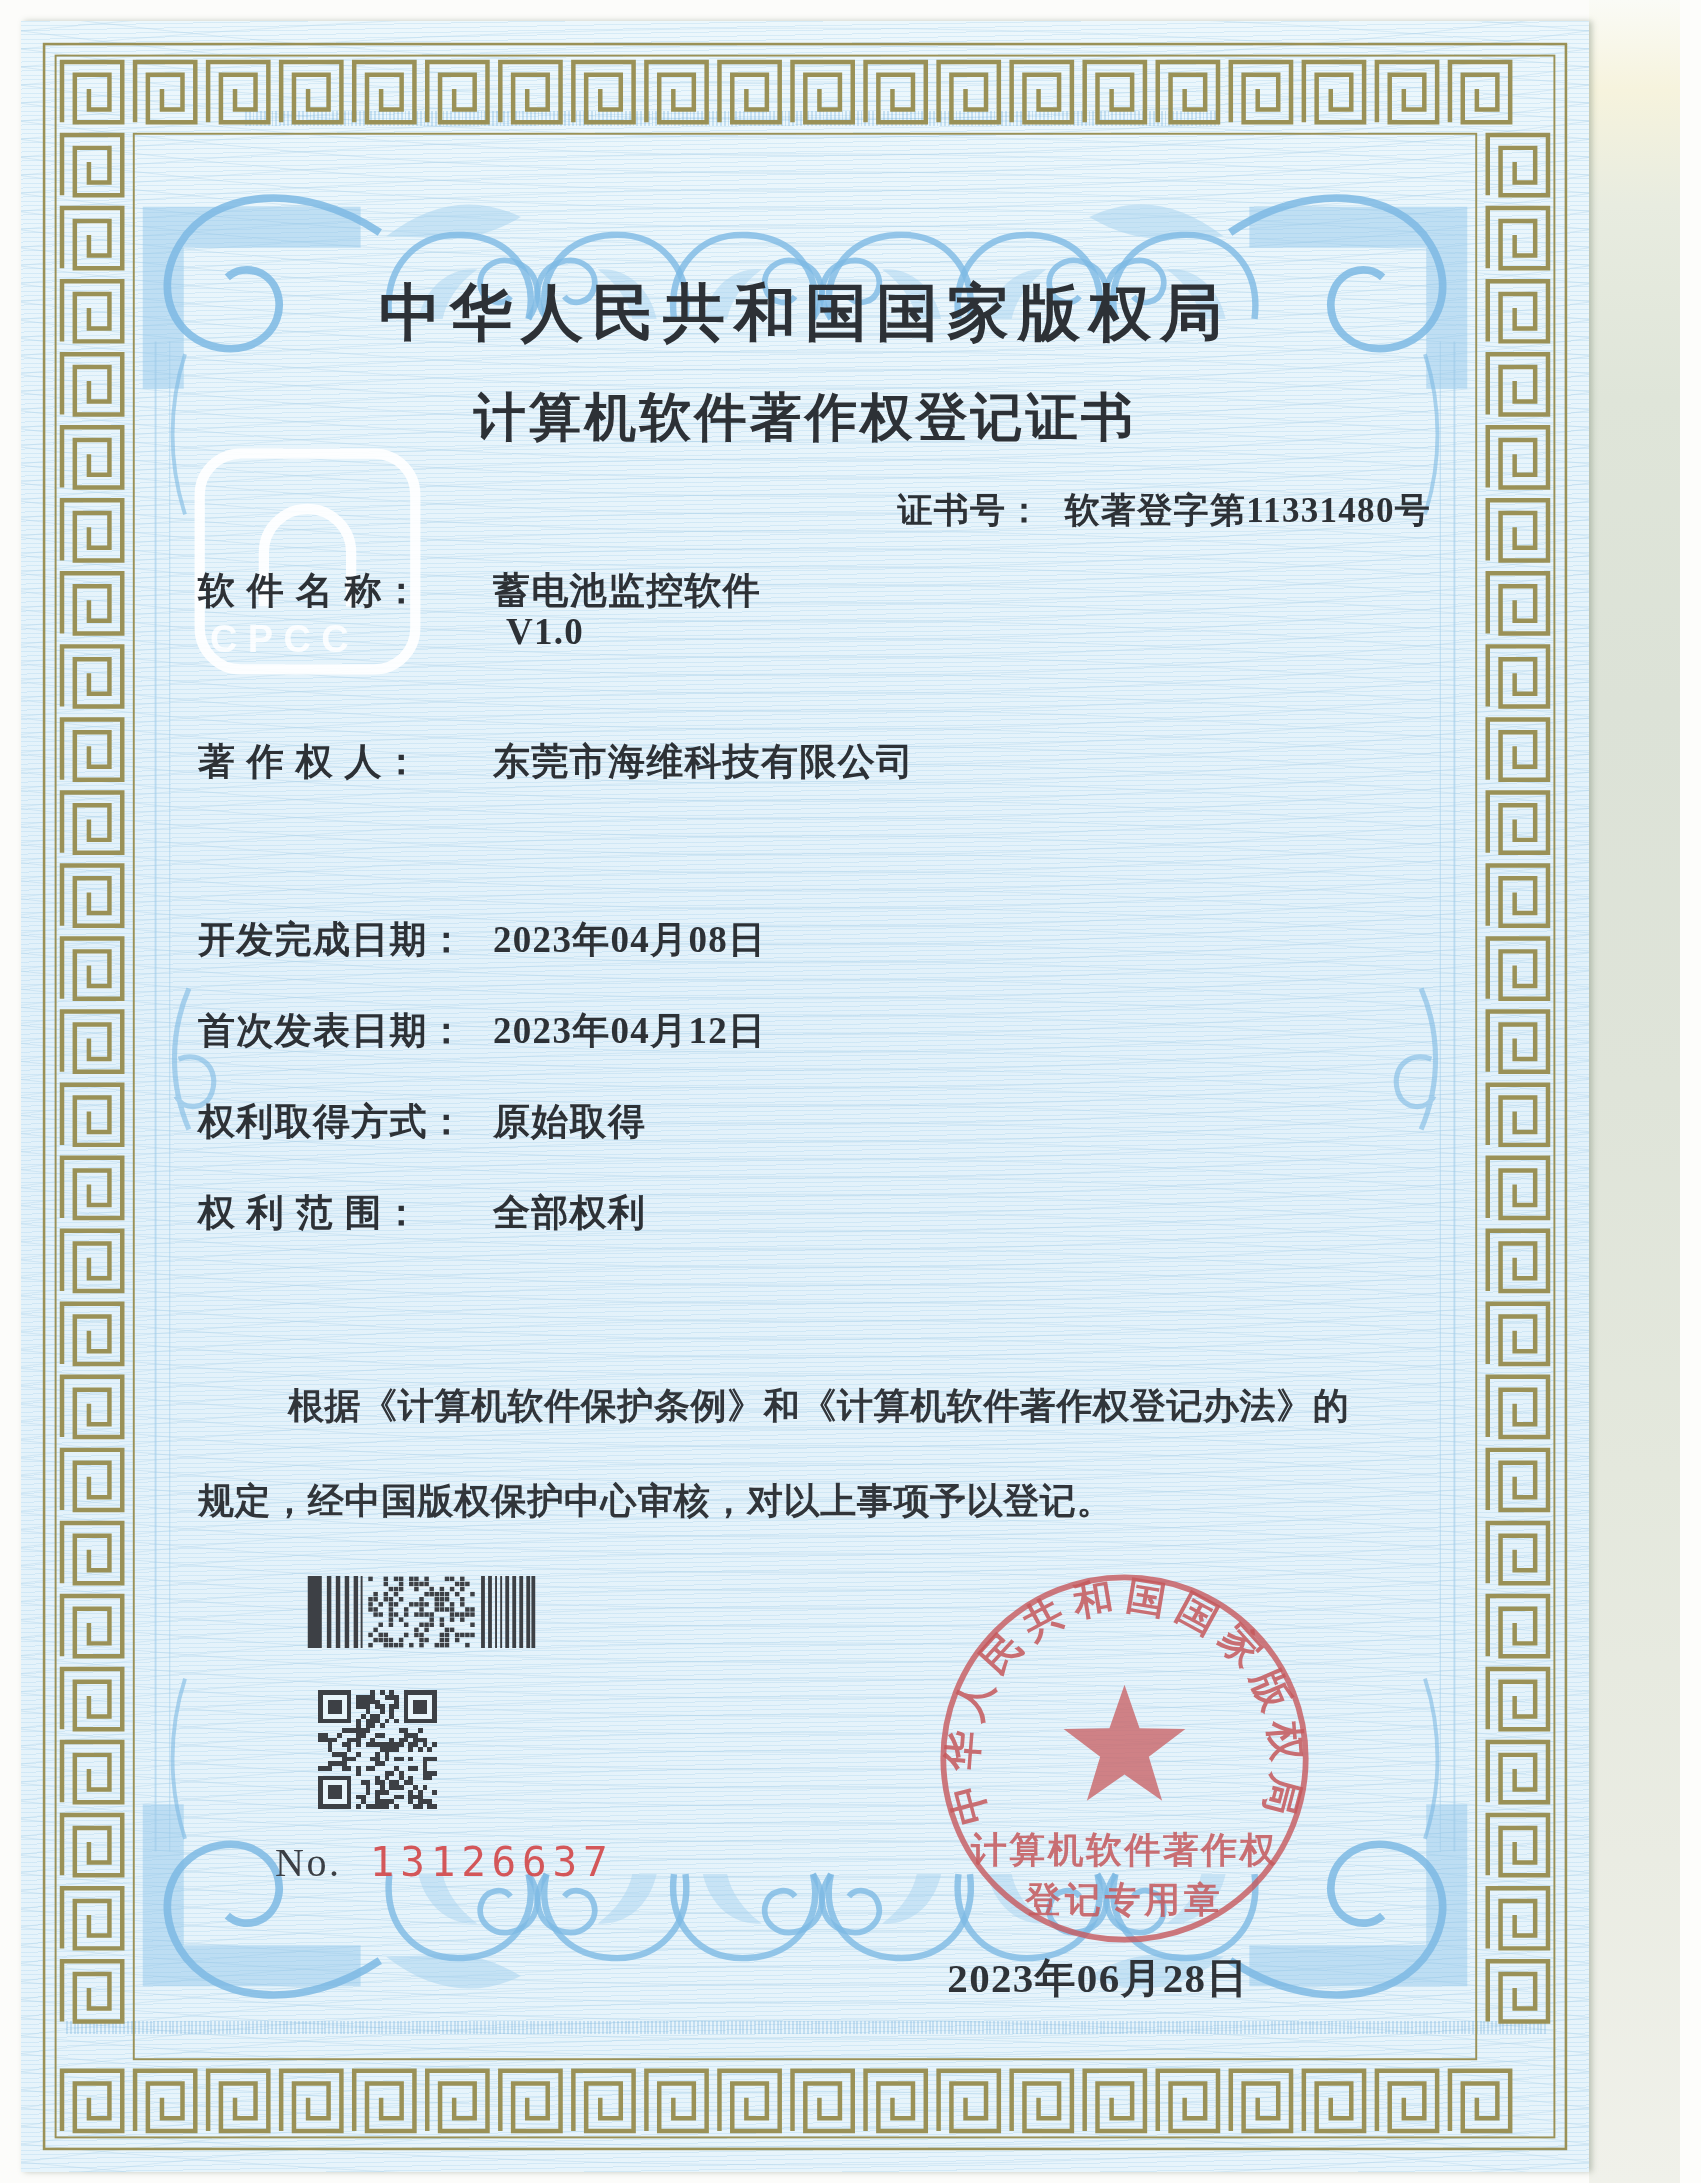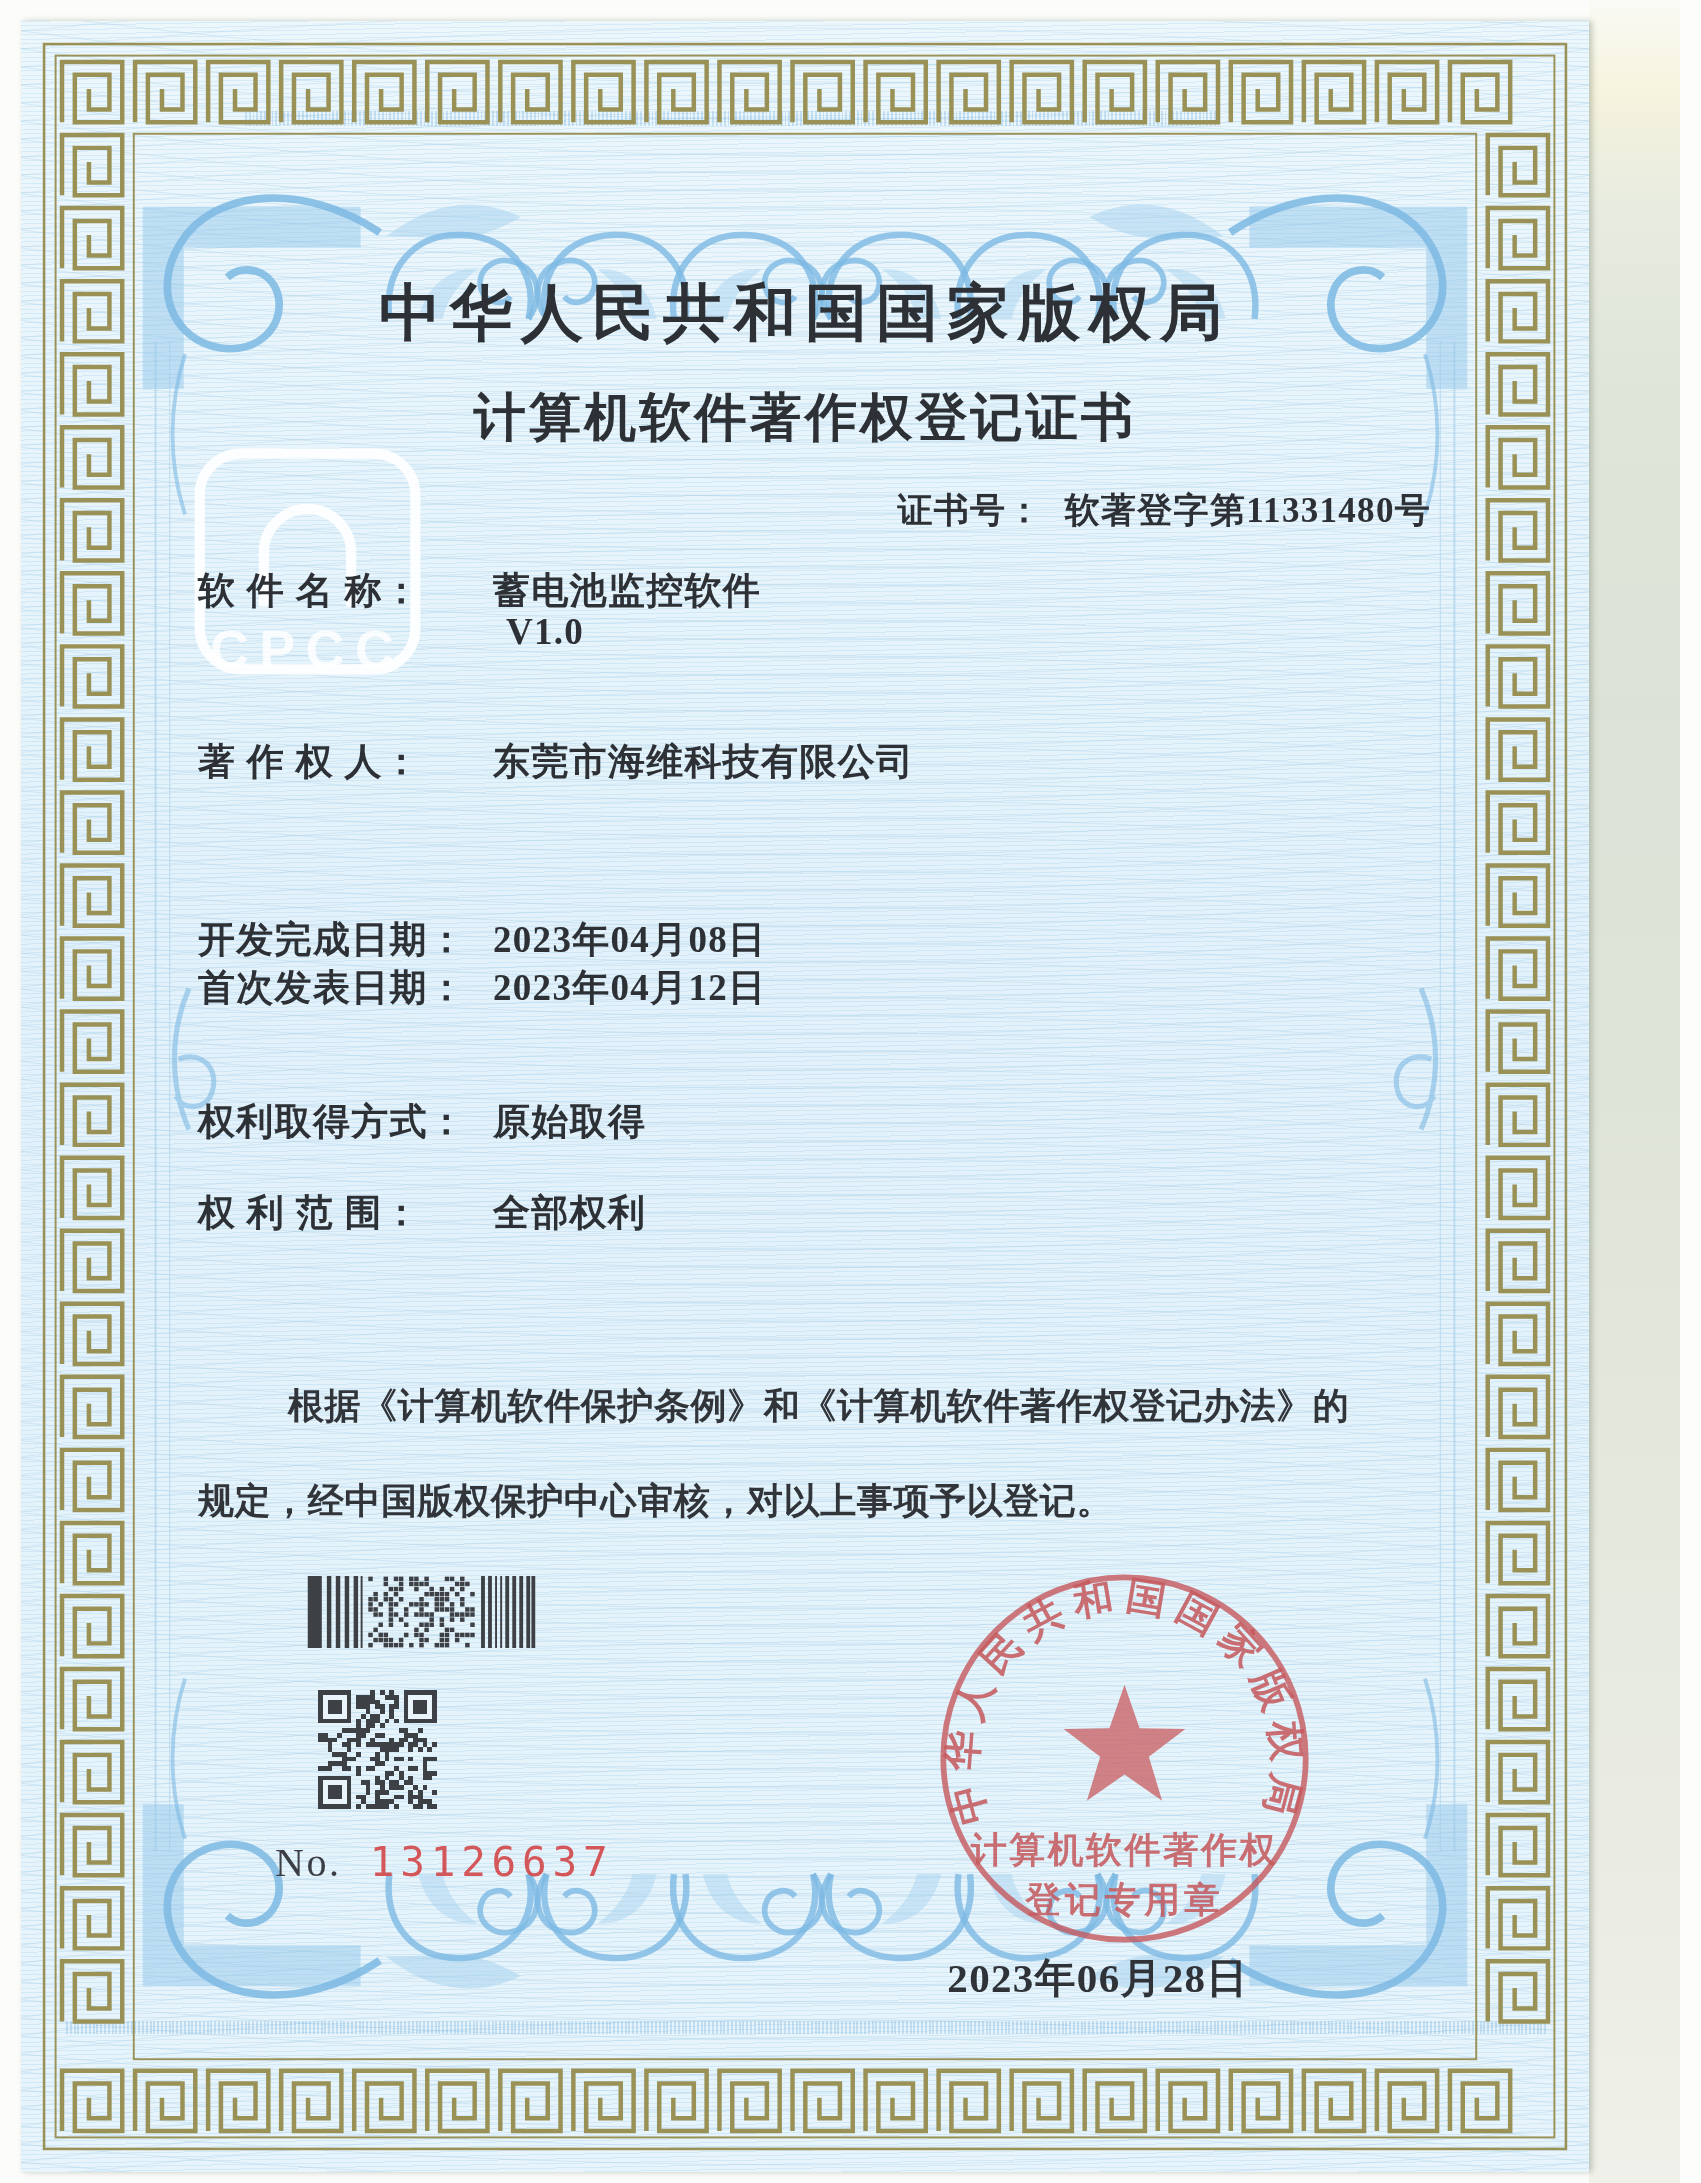--- a/index.html
+++ b/index.html
@@ -27,21 +27,21 @@
   
   .band{
     position:absolute;height:15.4px;
     background:repeating-linear-gradient(90deg, rgba(100,165,215,.55) 0 1.9px, rgba(255,255,255,0) 1.9px 3.8px);
     opacity:.5;z-index:1;
   }
   
   .wm{position:absolute;left:171px;top:425px;width:231px;height:243px;z-index:1;}
   .wm .wmtext{
     position:absolute;left:18px;top:172px;font-family:"Liberation Sans","DejaVu Sans",sans-serif;
-    font-weight:bold;font-size:54px;letter-spacing:10.3px;color:rgba(255,255,255,.82);
+    font-weight:bold;font-size:38px;letter-spacing:10.3px;color:rgba(255,255,255,.82);
   }
   
   .tx{position:absolute;color:#2d3136;z-index:4;white-space:nowrap;}
   .title1{left:0;top:250px;width:1568px;text-align:center;font-size:62px;font-weight:bold;letter-spacing:9px;}
   .title2{left:0;top:362px;width:1568px;text-align:center;font-size:52px;font-weight:bold;letter-spacing:3.2px;}
   .certno{top:466px;right:158px;font-size:35px;font-weight:bold;letter-spacing:1.3px;}
   .certno .cl{margin-right:22px;}
   .frow{position:absolute;left:177px;width:1249px;height:45px;font-size:37px;font-weight:bold;z-index:4;white-space:nowrap;color:#2d3136;}
   .flab{display:inline-block;min-width:275px;letter-spacing:1.3px;}
   .fval{position:absolute;left:295px;letter-spacing:1.3px;}
@@ -479,21 +479,21 @@
     <span class="fval" style="left:308px">V1.0</span>
   </div>
   <div class="frow" style="top:716px">
     <span class="flab">著 作 权 人：</span>
     <span class="fval">东莞市海维科技有限公司</span>
   </div>
   <div class="frow" style="top:894px">
     <span class="flab">开发完成日期：</span>
     <span class="fval">2023年04月08日</span>
   </div>
-  <div class="frow" style="top:942px">
+  <div class="frow" style="top:985px">
     <span class="flab">首次发表日期：</span>
     <span class="fval">2023年04月12日</span>
   </div>
   <div class="frow" style="top:1167px">
     <span class="flab">权 利 范 围：</span>
     <span class="fval">全部权利</span>
   </div>
   <div class="frow" style="top:1076px">
     <span class="flab">权利取得方式：</span>
     <span class="fval">原始取得</span>

